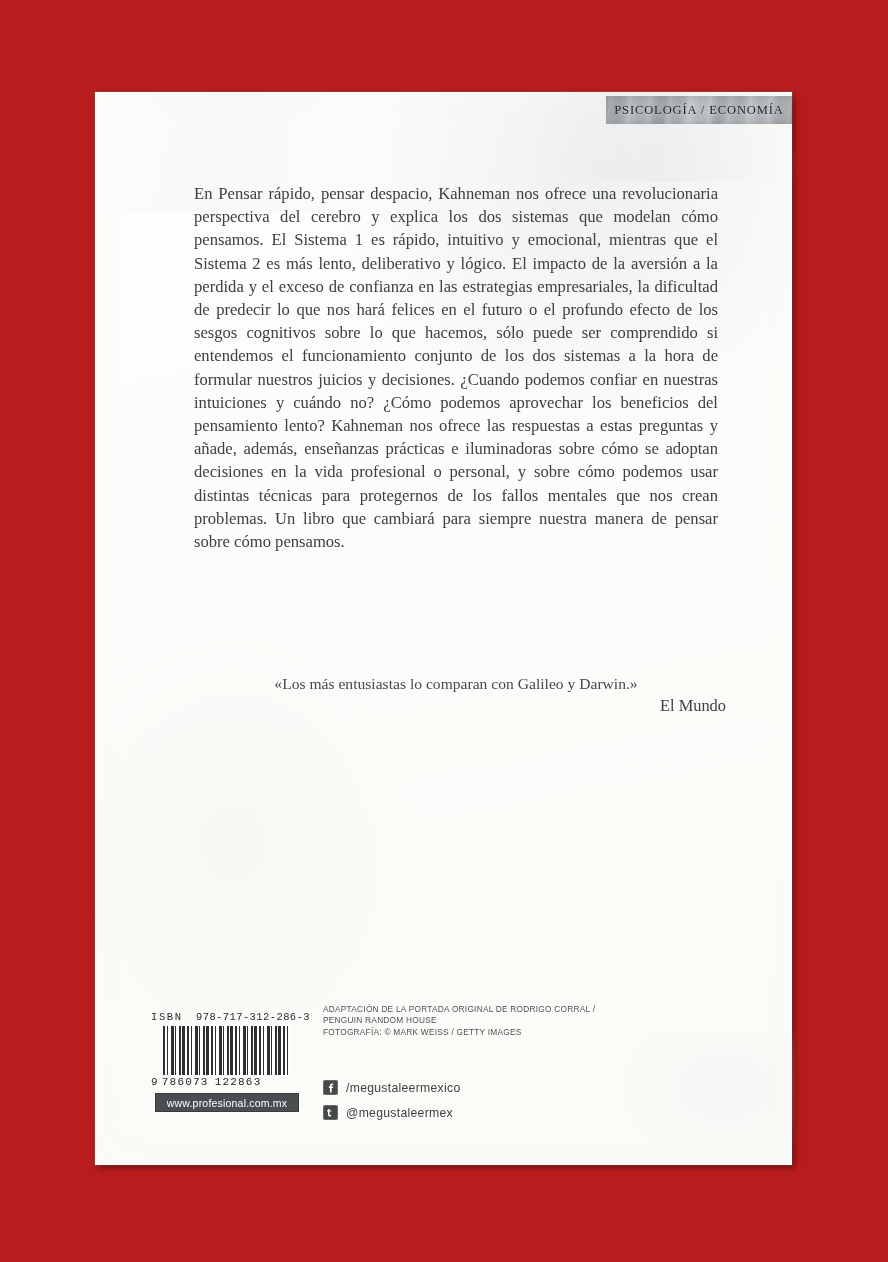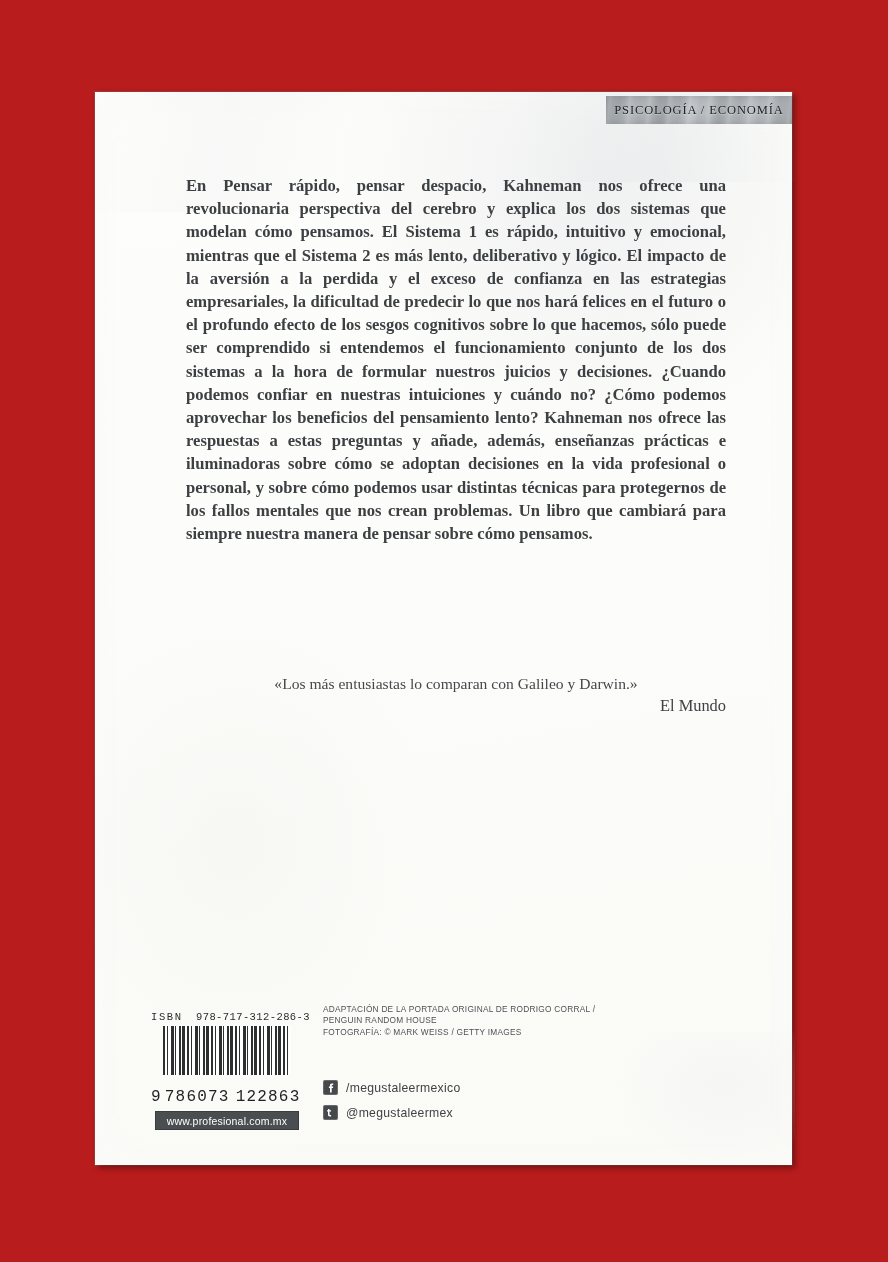--- a/index.html
+++ b/index.html
@@ -96,21 +96,21 @@
     left: 91px;
     top: 82px;
     width: 540px;
     text-align: justify;
     text-justify: inter-word;
     font-size: 16.6px;
     line-height: 23.2px;
     color: #3d4043;
     font-family: "Liberation Serif", serif;
   }
-  #blurb p { margin: 0; font-weight: bold; }
+  #blurb p { margin: 8px; }
 
   
   #pull-quote {
     position: absolute;
     left: 91px;
     top: 580px;
     width: 540px;
     text-align: center;
     font-size: 15.6px;
     line-height: 24px;
@@ -161,25 +161,25 @@
         #1b1d1f 0px, #1b1d1f 2px, #ffffff 2px, #ffffff 4px,
         #1b1d1f 4px, #1b1d1f 5px, #ffffff 5px, #ffffff 8px,
         #1b1d1f 8px, #1b1d1f 11px, #ffffff 11px, #ffffff 12px,
         #1b1d1f 12px, #1b1d1f 13px, #ffffff 13px, #ffffff 16px,
         #1b1d1f 16px, #1b1d1f 18px, #ffffff 18px, #ffffff 19px,
         #1b1d1f 19px, #1b1d1f 22px, #ffffff 22px, #ffffff 24px);
     opacity: 0.92;
   }
   #barcode-digits {
     font-family: "Liberation Mono", monospace;
-    font-size: 16px;
+    font-size: 11px;
     letter-spacing: 1.2px;
     color: #1f2123;
-    text-align: center;
-    margin-top: 13px;
+    text-align: left;
+    margin-top: 1px;
     white-space: nowrap;
   }
   #barcode-digits .grp { margin: 0 3px; }
   #site-box {
     margin: 5px auto 0;
     width: 142px;
     height: 17px;
     background: #4b4e50;
     color: #ffffff;
     font-family: "Liberation Sans", sans-serif;

